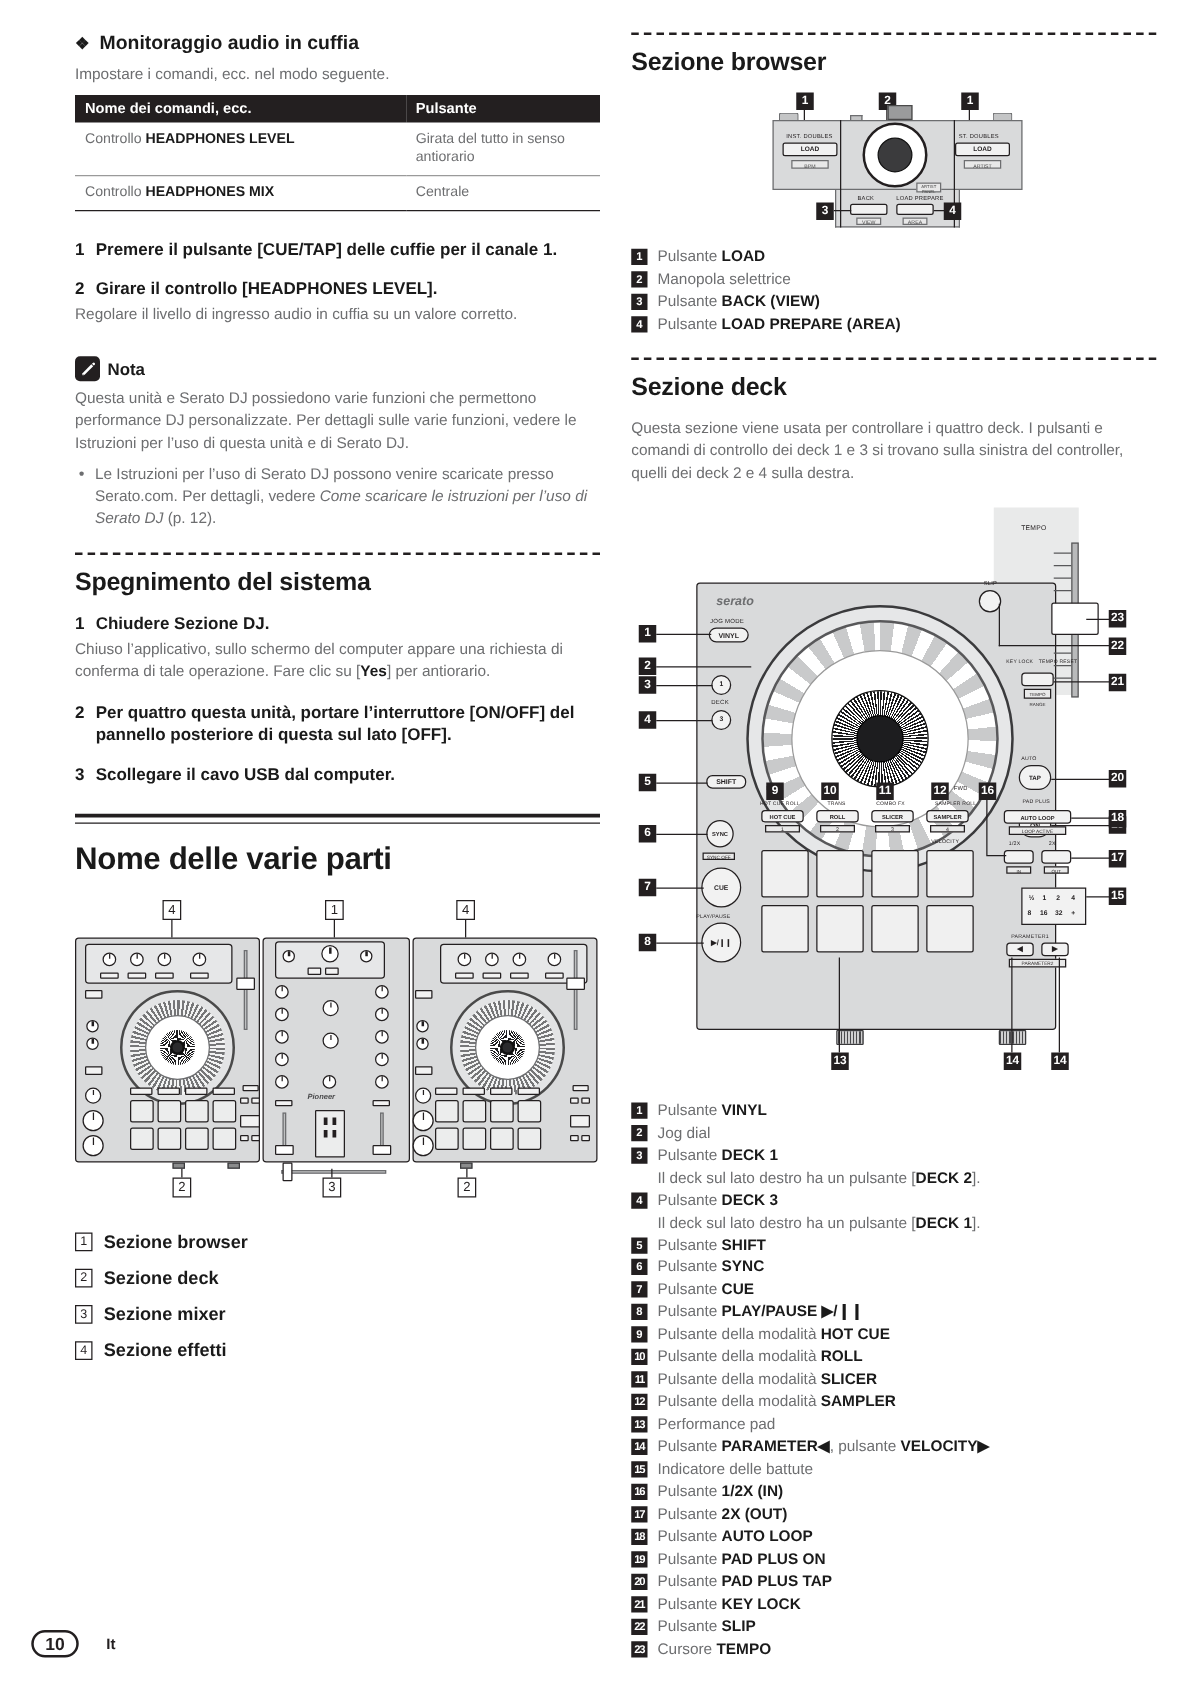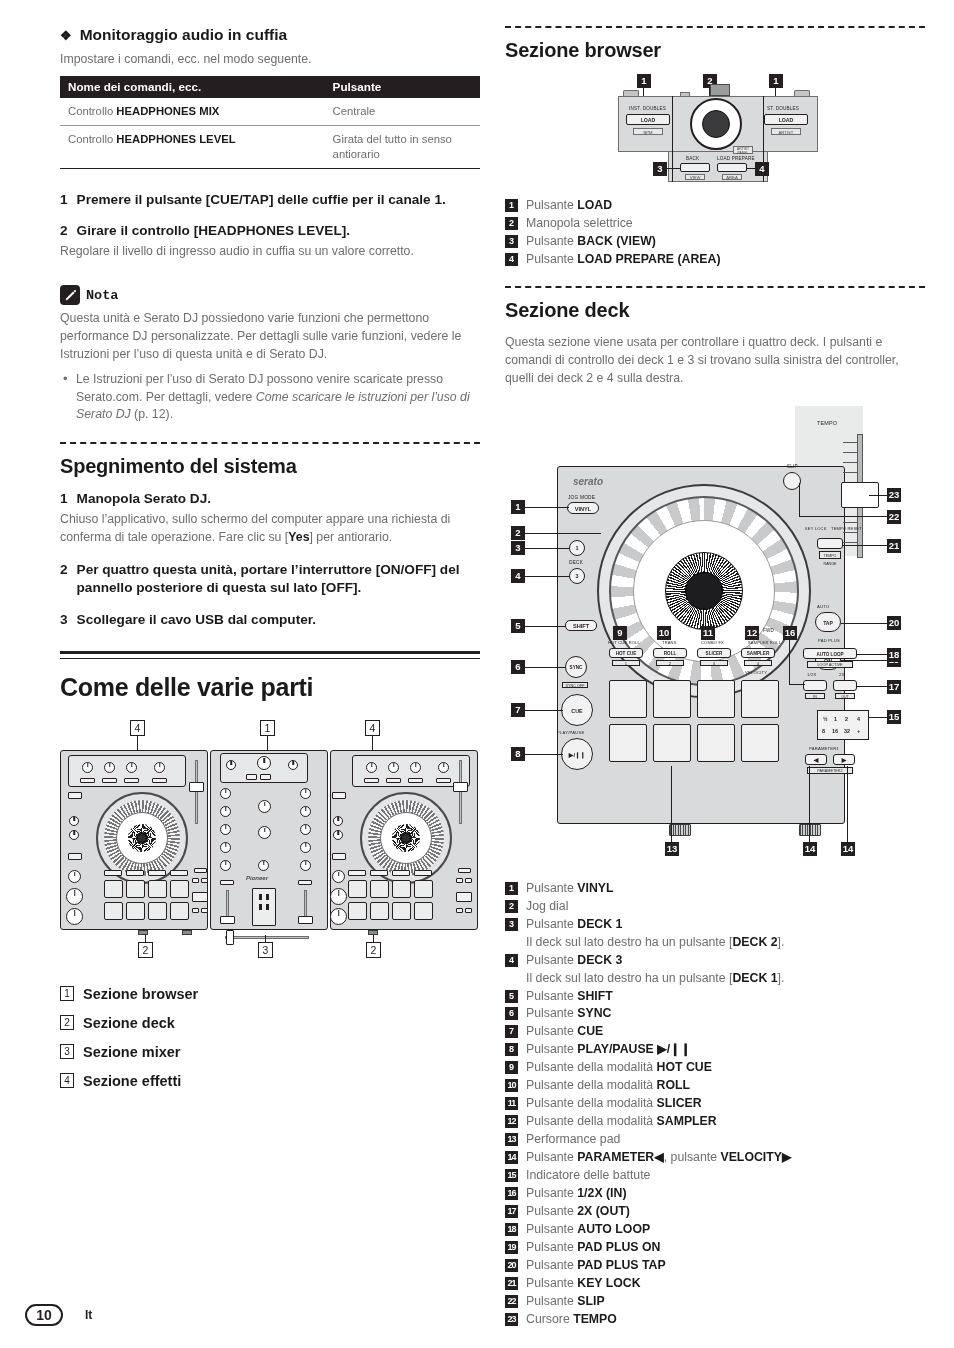--- a/index.html
+++ b/index.html
@@ -50,21 +50,21 @@
     text-align:left; padding:4px 8px 5px 8px;
   }
   table.cmd tbody td {
     font-size:11.3px; color:#6d6e70; padding:6px 8px 6px 8px;
     border-bottom:1px solid #231f20; vertical-align:top; line-height:1.32;
   }
   table.cmd tbody tr:first-child td { border-bottom:1px solid #9a9a9a; }
   table.cmd td.c1 { width:63%; }
 
   
-  .note-head { display:flex; align-items:center; gap:6px; margin:24px 0 5px 0;font-family:Liberation Mono, monospace; }
+  .note-head { display:flex; align-items:center; gap:6px; margin:24px 0 5px 0; }
   .note-icon {
     width:20px; height:20px; background:#231f20; border-radius:4px;
     display:flex; align-items:center; justify-content:center;
   }
   .note-title { font-size:13.5px; font-weight:bold; color:#1a1a1a; }
   ul.bullets { margin:4px 0 0 0; padding:0; list-style:none; }
   ul.bullets li {
     font-size:12.3px; line-height:1.45; color:#6d6e70;
     padding-left:16px; position:relative; margin-bottom:1px;
   }
@@ -217,26 +217,26 @@
 
       <table class="cmd">
         <thead>
           <tr>
             <th class="c1">Nome dei comandi, ecc.</th>
             <th>Pulsante</th>
           </tr>
         </thead>
         <tbody>
           <tr>
+            <td class="c1"><span>Controllo </span><span class="b">HEADPHONES LEVEL</span></td>
+            <td>Girata del tutto in senso antiorario</td>
+          </tr>
+          <tr>
             <td class="c1"><span>Controllo </span><span class="b">HEADPHONES MIX</span></td>
             <td>Centrale</td>
-          </tr>
-          <tr>
-            <td class="c1"><span>Controllo </span><span class="b">HEADPHONES LEVEL</span></td>
-            <td>Girata del tutto in senso antiorario</td>
           </tr>
         </tbody>
       </table>
 
       <div class="step" style="margin-top:22px;">
         <span class="num">1</span>
         <span class="txt">Premere il pulsante [CUE/TAP] delle cuffie per il canale 1.</span>
       </div>
 
       <div class="step">
@@ -263,39 +263,39 @@
       </ul>
     </div>
 
     <div class="dashed"></div>
 
     <div>
       <h2 class="h2">Spegnimento del sistema</h2>
 
       <div class="step" style="margin-top:4px;">
         <span class="num">1</span>
-        <span class="txt">Manopola Serato DJ.</span>
+        <span class="txt">Chiudere Sezione DJ.</span>
       </div>
       <p class="body"><span>Chiuso l’applicativo, sullo schermo del computer appare una richiesta di conferma di tale operazione. Fare clic su [</span><span class="b">Yes</span><span>] per antiorario.</span></p>
 
       <div class="step">
         <span class="num">2</span>
         <span class="txt">Per quattro questa unità, portare l’interruttore [ON/OFF] del pannello posteriore di questa sul lato [OFF].</span>
       </div>
 
       <div class="step">
         <span class="num">3</span>
         <span class="txt">Scollegare il cavo USB dal computer.</span>
       </div>
     </div>
 
     <div class="rule-thick"></div>
     <div class="rule-thin"></div>
 
-    <h1 class="h1">Come delle varie parti</h1>
+    <h1 class="h1">Nome delle varie parti</h1>
 
     <div class="ctrl-wrap diagram">
 
       <div class="callout-box" style="left:70px;  top:0;">4</div>
       <div class="callout-box" style="left:200px; top:0;">1</div>
       <div class="callout-box" style="left:305px; top:0;">4</div>
       <div class="lead" style="left:77px;  top:16px; width:1.4px; height:14px;"></div>
       <div class="lead" style="left:207px; top:16px; width:1.4px; height:14px;"></div>
       <div class="lead" style="left:312px; top:16px; width:1.4px; height:14px;"></div>
 

